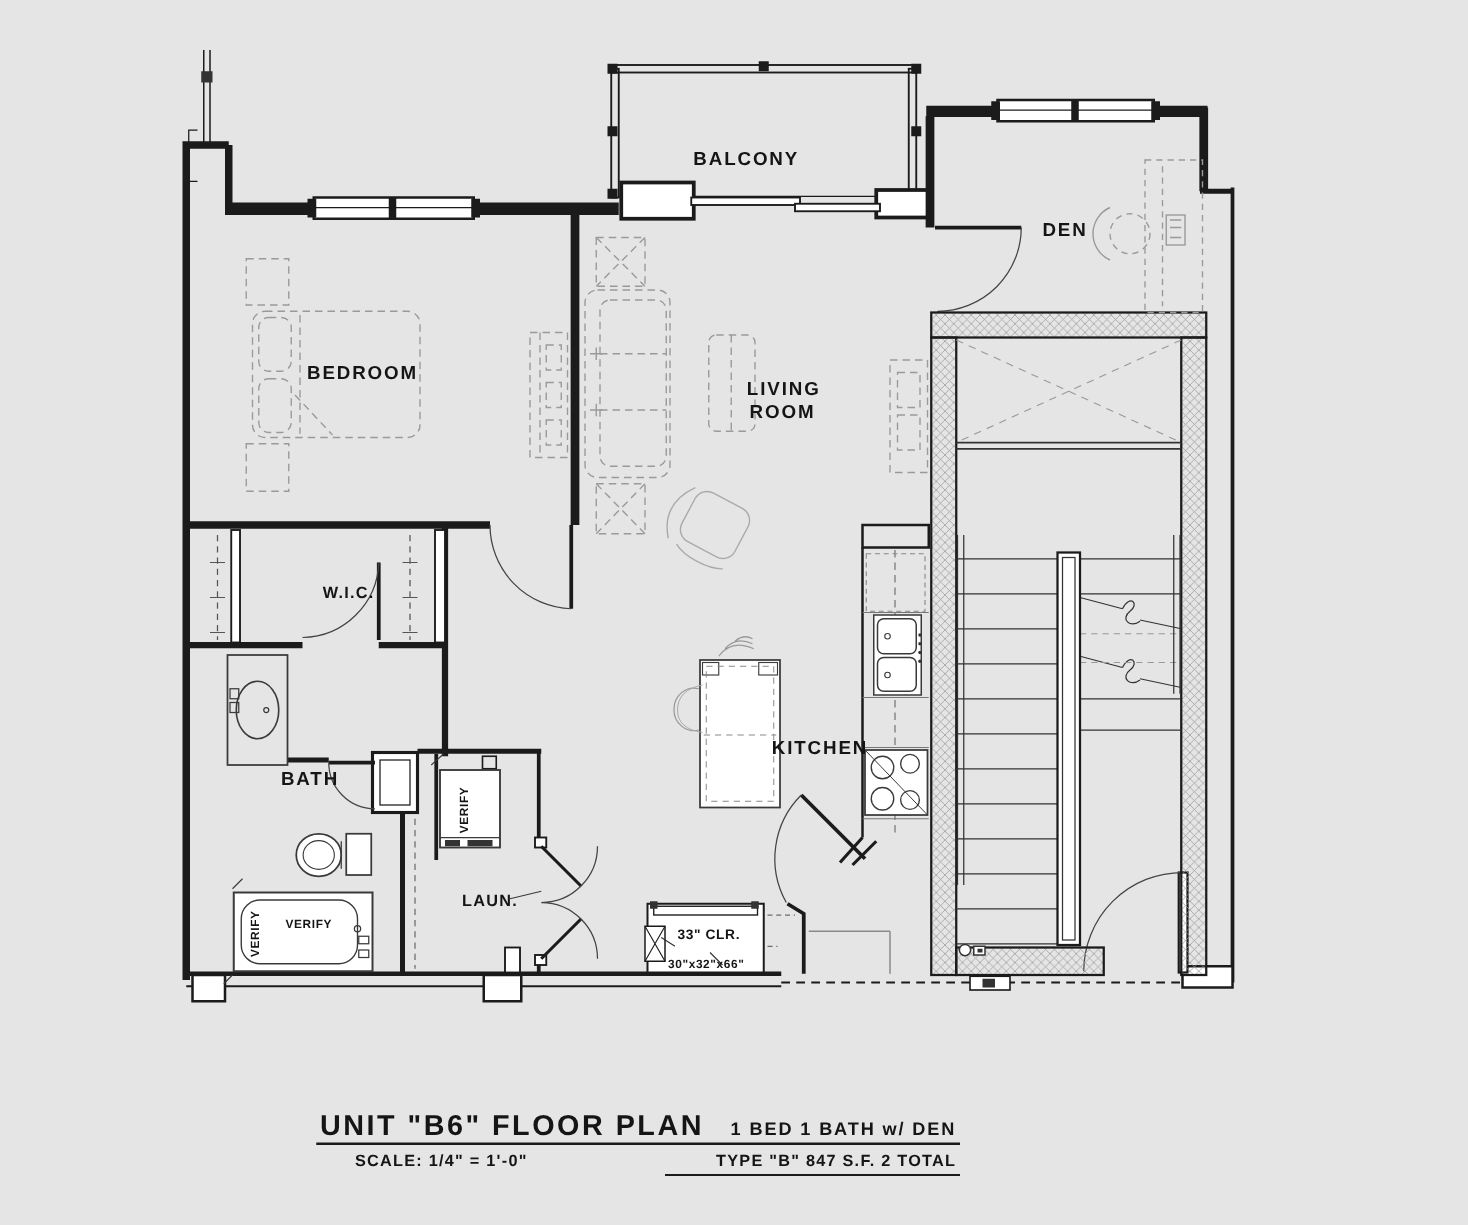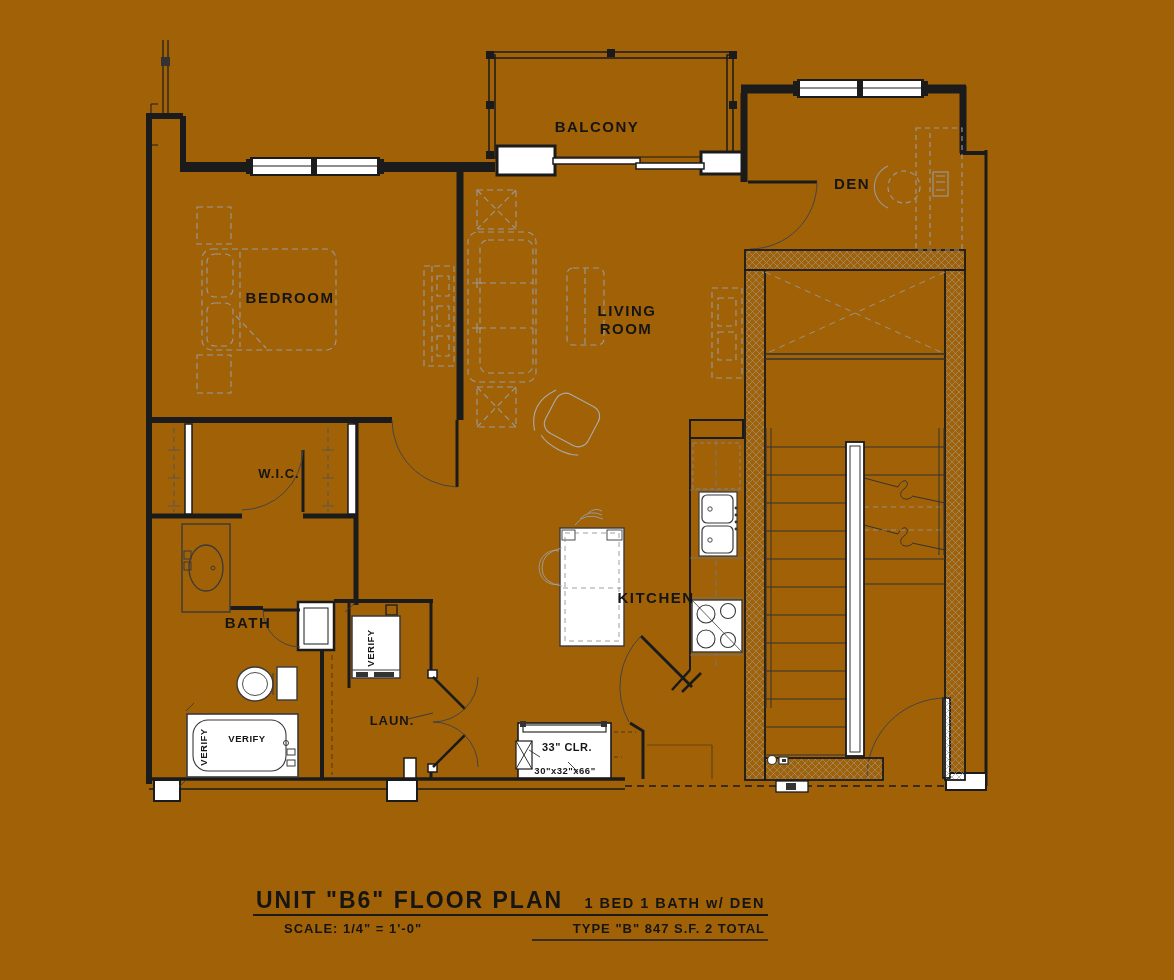--- a/index.html
+++ b/index.html
@@ -1,16 +1,16 @@
 <!DOCTYPE html>
 <html><head>
 <meta charset="utf-8">
 <style>
   html,body{margin:0;padding:0;background:#fff;}
-  .canvas{position:relative;width:1174px;height:980px;background:#a16207;overflow:hidden;
+  .canvas{position:relative;width:1174px;height:980px;background:#e5e5e5;overflow:hidden;
           font-family:"Liberation Sans",sans-serif;}
   svg{position:absolute;left:0;top:0;}
   text{fill:#151515;}
   .room-label{font-size:15px;letter-spacing:1.5px;font-weight:bold;}
   .small-label{font-size:13px;letter-spacing:1px;font-weight:bold;}
   .tiny-label{font-size:9.5px;letter-spacing:0.5px;font-weight:bold;}
   .anno-label{font-size:11px;letter-spacing:0.5px;font-weight:bold;}
   .title-main{font-size:23px;letter-spacing:2px;font-weight:bold;}
   .title-sub{font-size:14.5px;letter-spacing:1.5px;font-weight:bold;}
   .title-scale{font-size:13px;letter-spacing:1px;font-weight:bold;}

